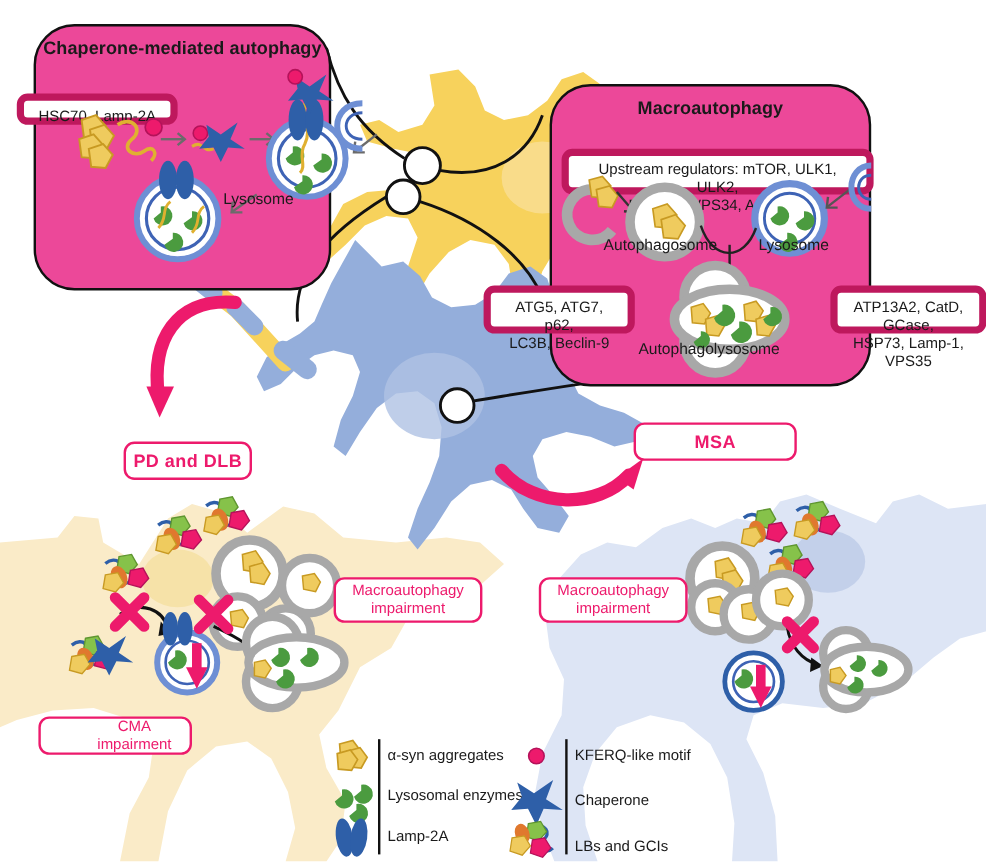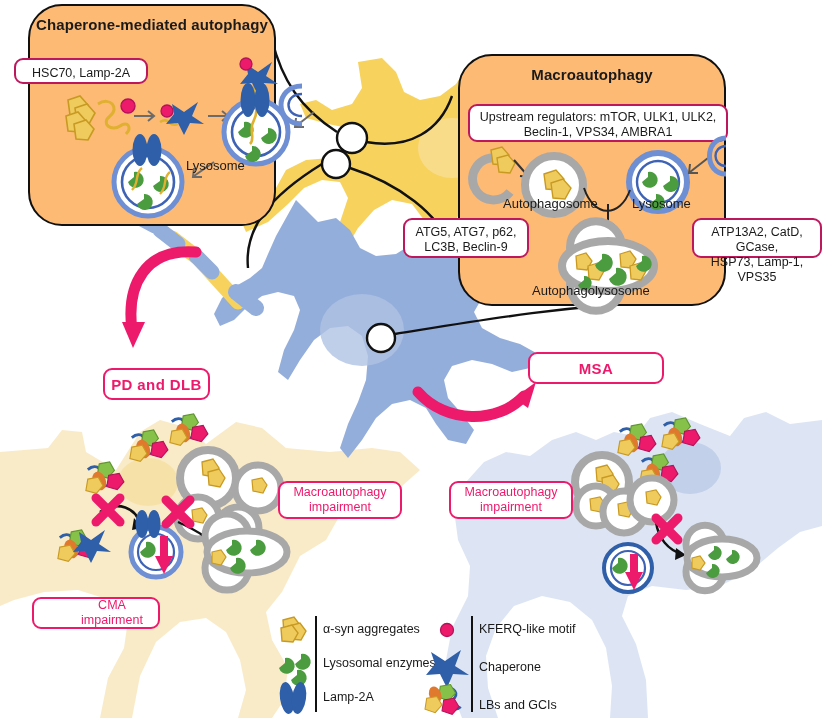--- a/index.html
+++ b/index.html
@@ -7,31 +7,31 @@
   body {
     width:822px; height:718px; position:relative; overflow:hidden;
     font-family:"Liberation Sans", sans-serif;
     color:#1a1a1a;
   }
   #stage { position:absolute; inset:0; }
   .abs { position:absolute; }
 
   
   .panel {
-    border:2.5px solid #111; border-radius:34px; background:#fdba74;
+    border:2.5px solid #111; border-radius:34px; background:#ec4899;margin-top:16px;
   }
   .panel-title {
     text-align:center; font-weight:bold; font-size:15px; letter-spacing:.1px;
   }
 
   
   .genebox {
-    background:#fff; border:2px solid #be185d; border-radius:9px;
+    background:#fff; border:6px solid #be185d; border-radius:9px;
     font-size:12.5px; line-height:15px; text-align:center;
-    padding:4px 8px; color:#1a1a1a; white-space:pre-line;
+    padding:4px 8px; color:#1a1a1a; white-space:pre-line;margin-top:20px;
   }
 
   
   .pinkbox {
     background:#fff; border:2.2px solid #ED1A6C; border-radius:9px;
     color:#ED1A6C; text-align:center; display:flex; align-items:center;
     justify-content:center; white-space:pre-line;
   }
   .pinkbox.disease { font-weight:bold; font-size:15px; letter-spacing:.4px; }
   .pinkbox.impair  { font-size:12.5px; line-height:15px; }

